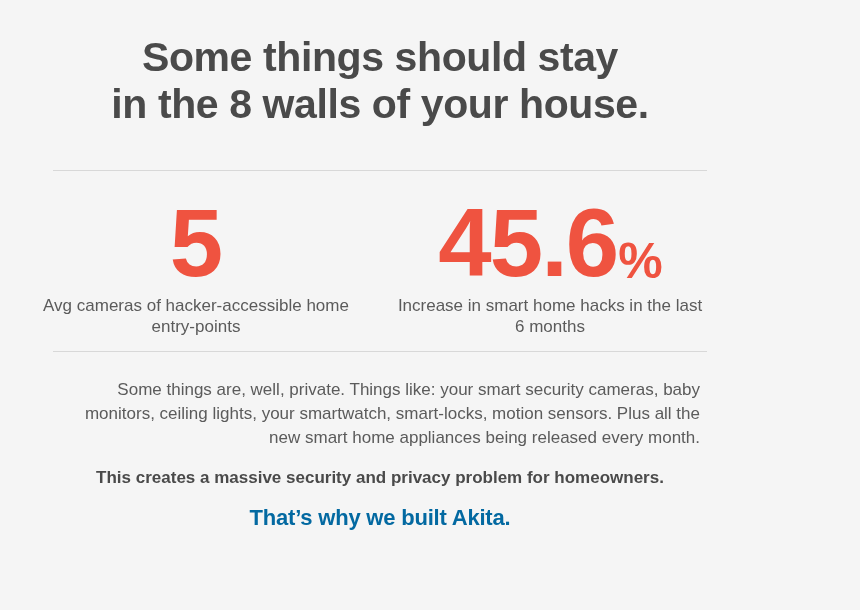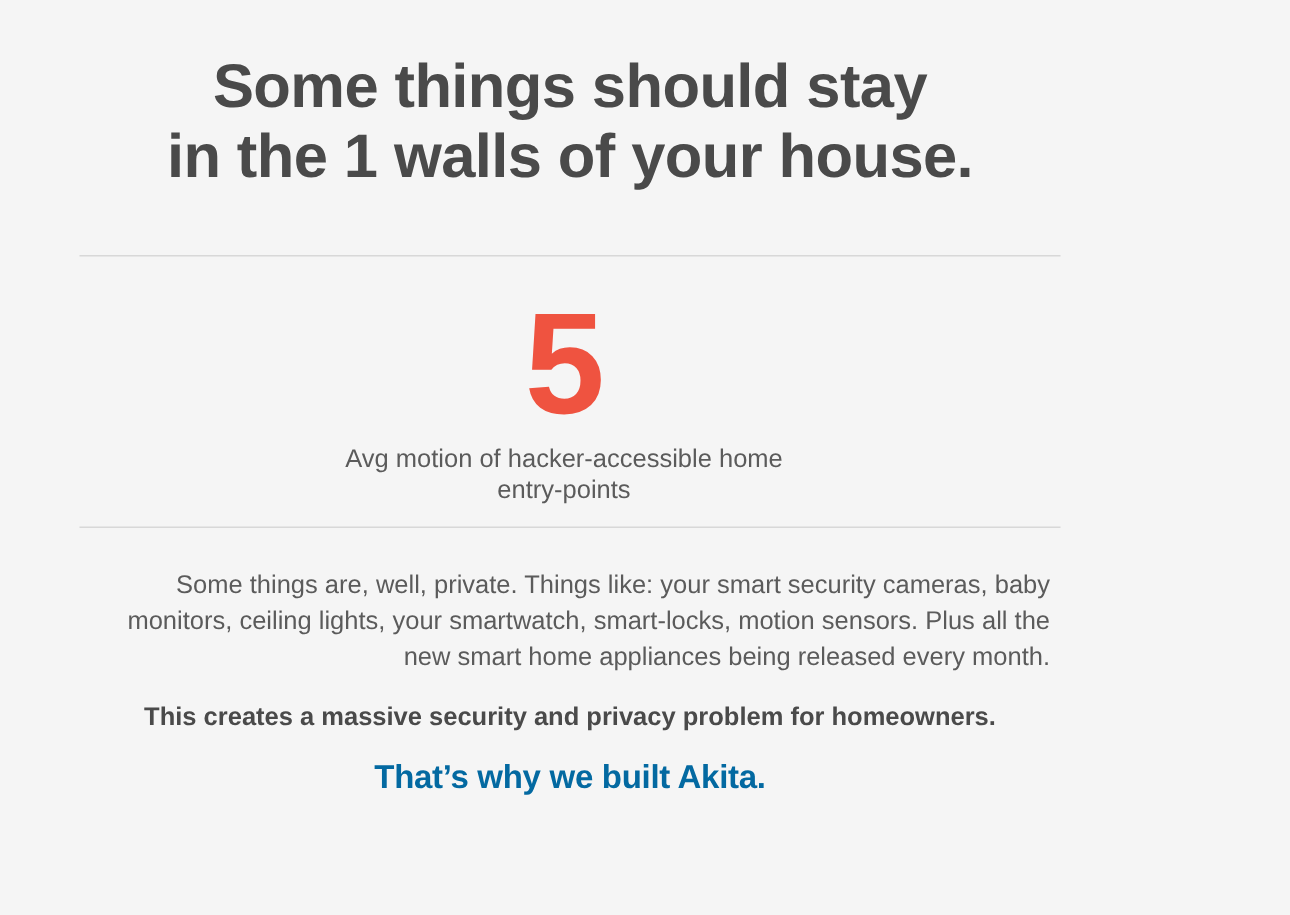--- a/index.html
+++ b/index.html
@@ -133,35 +133,42 @@
     letter-spacing: -0.2px;
   }
 </style>
 </head>
 <body>
 
 <div class="infographic">
 
   <h1 class="headline">
     <span class="headline-line">Some things should stay</span>
-    <span class="headline-line">in the 1 walls of your house.</span>
+    <span class="headline-line">in the 8 walls of your house.</span>
   </h1>
 
   <hr class="divider divider-top">
 
   <div class="stats-row">
 
     <div class="stat stat-left">
       <div class="stat-value">
         <span class="stat-number">5</span>
         <span class="stat-suffix"></span>
       </div>
-      <div class="stat-caption">Avg motion of hacker-accessible home entry-points</div>
+      <div class="stat-caption">Avg cameras of hacker-accessible home entry-points</div>
     </div>
 
+    <div class="stat stat-right">
+      <div class="stat-value">
+        <span class="stat-number">45.6</span>
+        <span class="stat-suffix">%</span>
+      </div>
+      <div class="stat-caption">Increase in smart home hacks in the last 6 months</div>
+    </div>
 
   </div>
 
   <hr class="divider divider-bottom">
 
   <p class="body-copy">Some things are, well, private. Things like: your smart security cameras, baby monitors, ceiling lights, your smartwatch, smart-locks, motion sensors. Plus all the new smart home appliances being released every month.</p>
 
   <div class="closing">
     <span class="closing-line-1">This creates a massive security and privacy problem for homeowners.</span>
     <span class="closing-line-2">That’s why we built Akita.</span>

